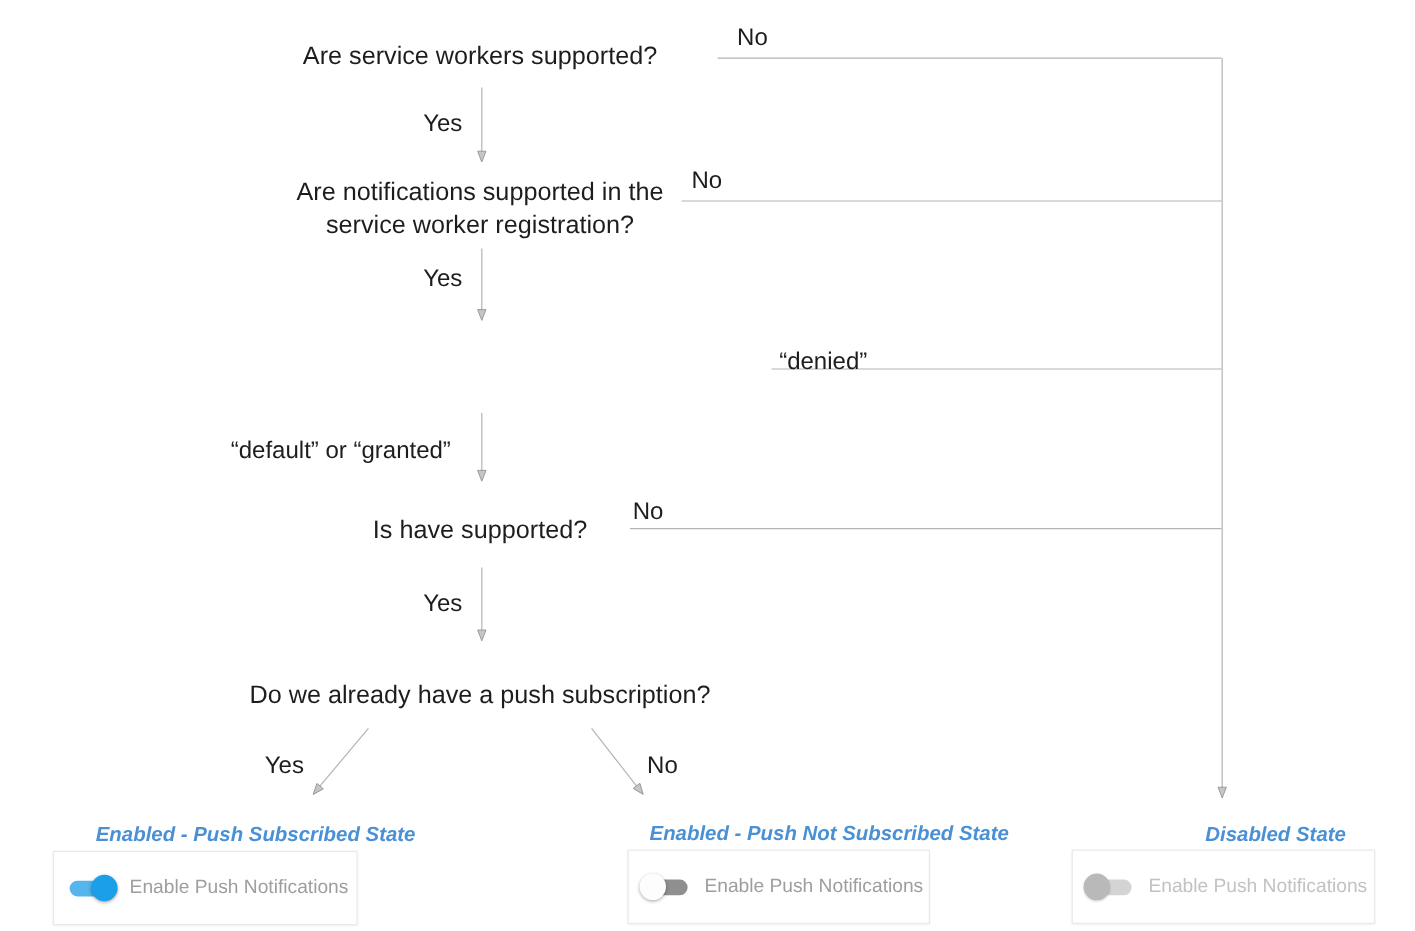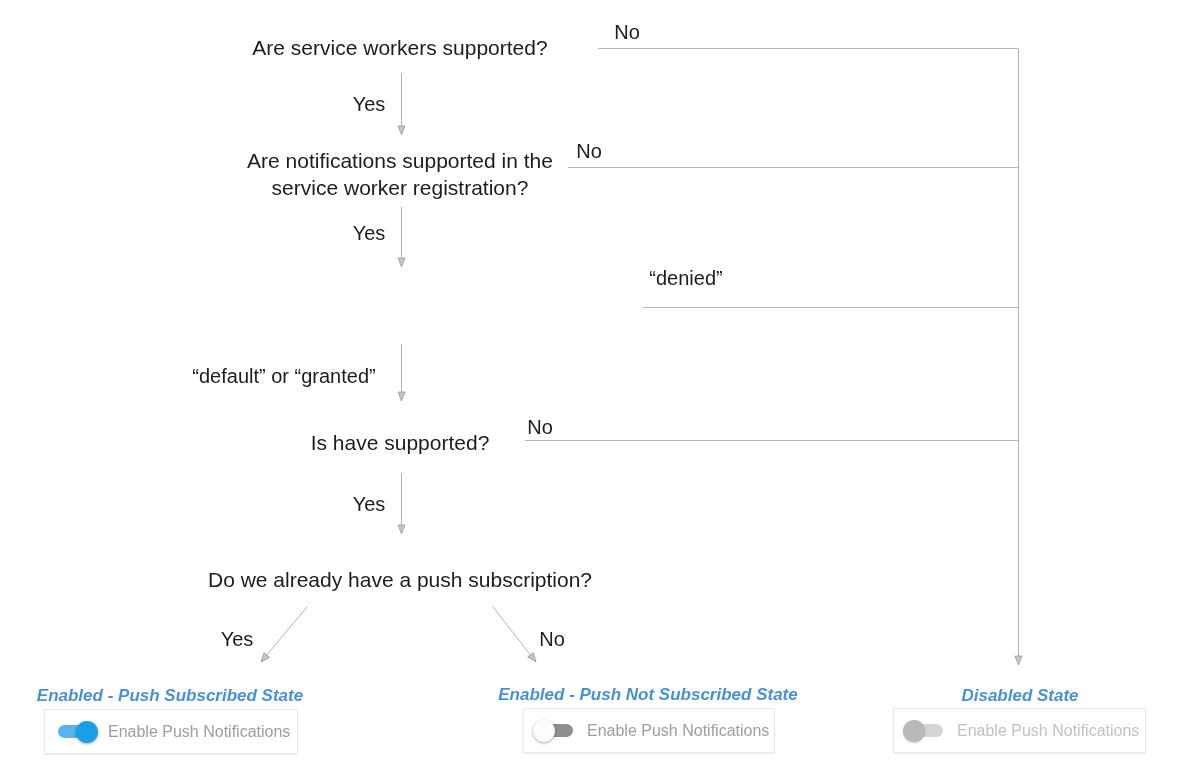--- a/index.html
+++ b/index.html
@@ -33,36 +33,37 @@
   .q4{left:400px;top:442px;}
   .q5{left:400px;top:579px;}
   .bl{
     position:absolute;transform:translate(-50%,-50%);
     color:var(--question-text);font-size:20px;white-space:nowrap;
   }
   .bl-q1-yes{left:369px;top:104px;}
   .bl-q1-no{left:627px;top:32px;}
   .bl-q2-yes{left:369px;top:233px;}
   .bl-q2-no{left:589px;top:151px;}
-  .bl-q3-no{left:686px;top:278px;}
+  .bl-q3-no{left:686px;top:302px;}
   .bl-q3-yes{left:284px;top:376px;}
   .bl-q4-yes{left:369px;top:504px;}
   .bl-q4-no{left:540px;top:427px;}
   .bl-q5-yes{left:237px;top:639px;}
   .bl-q5-no{left:552px;top:639px;}
   .state-label{
     position:absolute;transform:translate(-50%,-50%);
     color:var(--state-label);font-size:17px;font-style:italic;font-weight:bold;
     white-space:nowrap;
+    margin-left:43px;
   }
   .sl1{left:170px;top:696px;}
   .sl2{left:648px;top:695px;}
   .sl3{left:1020px;top:696px;}
   .card{
-    position:absolute;height:45px;background:#ffffff;
+    position:absolute;height:62px;background:#ffffff;
     border:1px solid #e9e9e9;box-sizing:border-box;
     box-shadow:0 1px 2px rgba(0,0,0,0.07);
     display:flex;align-items:center;padding-left:9px;
   }
   .card1{left:44px;top:709px;width:254px;}
   .card2{left:523px;top:708px;width:252px;}
   .card3{left:893px;top:708px;width:253px;}
   .card-text{font-size:16px;color:var(--card-text);margin-left:10px;white-space:nowrap;}
   .card3 .card-text{color:var(--card-text-disabled);}
   .toggle{position:relative;width:44px;height:22px;flex:0 0 auto;cursor:pointer;}

